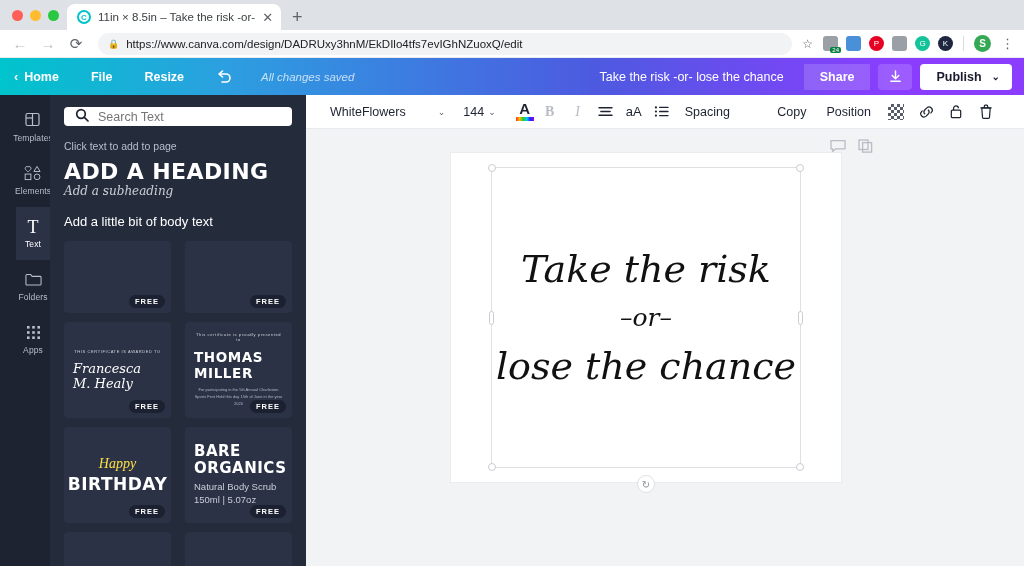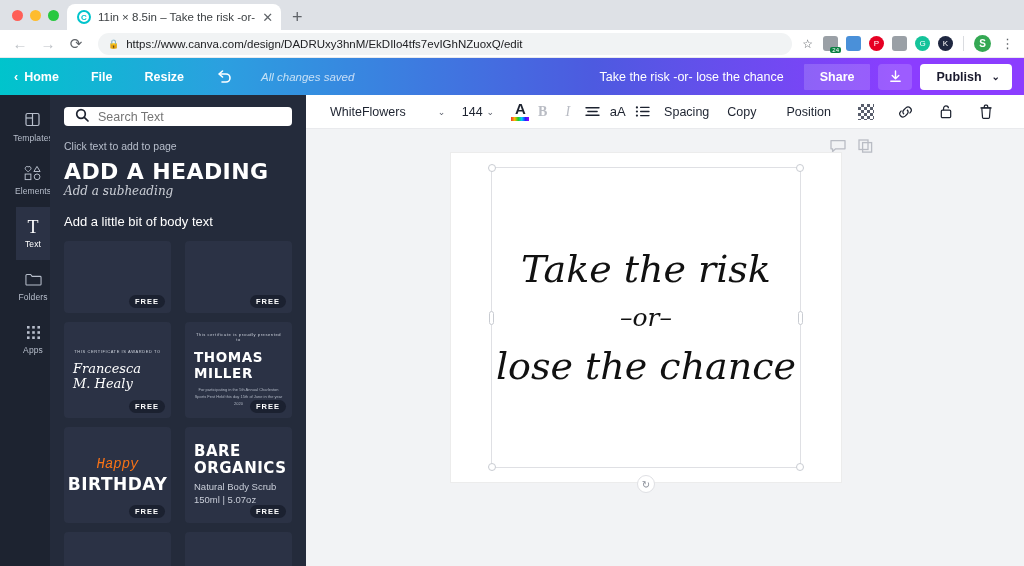--- a/index.html
+++ b/index.html
@@ -127,21 +127,21 @@
   .tmpl.tall { height: 96px; }
   .free-badge {
     position: absolute; right: 6px; bottom: 5px; background: #1b2130; color: #fff;
     font-size: 7.5px; font-weight: bold; letter-spacing: 1px; padding: 2px 6px; border-radius: 8px;
   }
   .t-cert-label { color: #cfd4de; font-size: 4px; letter-spacing: .6px; margin-bottom: 7px; text-align: center; }
   .t-script { color: #fff; font-family: "DejaVu Serif", serif; font-style: italic; font-size: 13px; }
   .t-name { color: #fff; font-weight: bold; font-size: 13.5px; letter-spacing: .6px;
             font-family: "DejaVu Sans", sans-serif; }
   .t-sub { color: #aeb5c2; font-size: 4px; text-align: center; line-height: 1.7; margin-top: 6px; }
-  .t-happy { color: #f97316; font-family: Liberation Mono, monospace; font-style: italic; font-size: 14px; margin-bottom: 2px; }
+  .t-happy { color: #fde047; font-family: Liberation Serif, serif; font-style: italic; font-size: 14px; margin-bottom: 2px; }
   .t-birthday { color: #fff; font-weight: bold; font-size: 17px; letter-spacing: .5px;
                 font-family: "DejaVu Sans", sans-serif; }
   .t-brand { color: #fff; font-weight: bold; font-size: 15px; line-height: 1.12; letter-spacing: .5px;
              align-self: flex-start; font-family: "DejaVu Sans", sans-serif; }
   .t-brand-sub { color: #c8cdd8; font-size: 9.5px; align-self: flex-start; margin-top: 5px; line-height: 1.35; }
 
   .collapse-tab {
     position: absolute; right: -11px; top: 213px; width: 14px; height: 42px;
     background: #242b3b; border-radius: 0 6px 6px 0; color: #b8bfcc;
     display: flex; align-items: center; justify-content: center; font-size: 9px; z-index: 5;
@@ -158,21 +158,21 @@
   .tb-sep { width: 14px; }
   .tb-size { font-size: 12.5px; }
   .tb-icon { width: 28px; display: flex; align-items: center; justify-content: center; font-size: 14px; color: #1d2330; }
   .tb-icon.dim { color: #b9bcc4; }
   .color-a { position: relative; display: flex; flex-direction: column; align-items: center; width: 22px; }
   .color-a .glyph { font-size: 15px; font-weight: bold; line-height: 13px; color: #1d2330; }
   .color-a .bar { width: 18px; height: 4px; margin-top: 2px;
     background: linear-gradient(90deg,#e33,#fb0,#2c2,#0cf,#22f,#90f); }
   .tb-text { font-size: 12.5px; padding: 0 9px; }
   .tb-spacer { flex: 1; }
-  .tb-right { display: flex; align-items: center; gap: 12px; }
+  .tb-right { display: flex; align-items: center; gap: 2px; }
   .checker {
     width: 16px; height: 16px;
     background-image:
       linear-gradient(45deg,#3b4152 25%,transparent 25%,transparent 75%,#3b4152 75%),
       linear-gradient(45deg,#3b4152 25%,transparent 25%,transparent 75%,#3b4152 75%);
     background-size: 6px 6px; background-position: 0 0, 3px 3px; opacity: .85;
   }
 
   #canvas-area { flex: 1; position: relative; overflow: hidden; }
   .page-tools { position: absolute; right: 150px; top: 10px; display: flex; gap: 12px;

